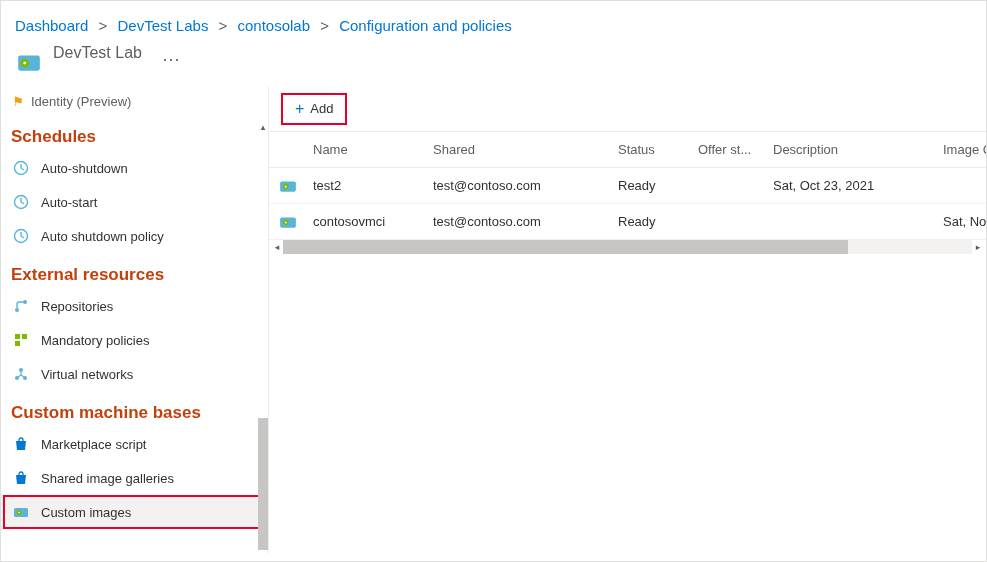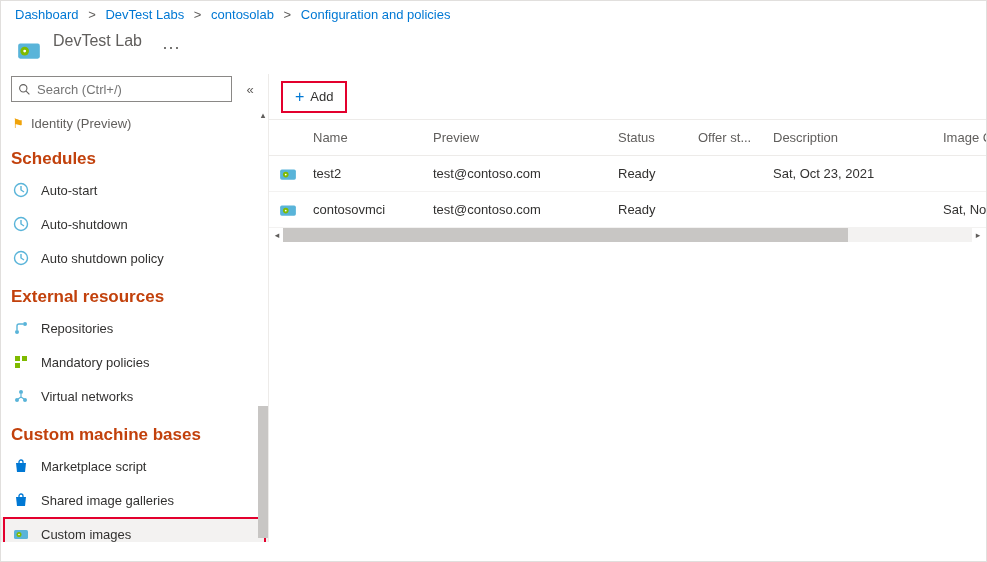--- a/index.html
+++ b/index.html
@@ -8,22 +8,22 @@
     font-family: "Segoe UI", Arial, sans-serif;
     font-size: 13px;
     color: #323130;
     background: #ffffff;
     width: 987px;
     height: 562px;
     overflow: hidden;
     border: 1px solid #e1dfdd;
   }
   .breadcrumb {
-    padding: 6px 14px 4px 14px;
-    font-size: 13px;
+    padding: 16px 14px 4px 14px;
+    font-size: 15px;
     color: #605e5c;
   }
   .breadcrumb a { color: #0078d4; text-decoration: none; cursor: pointer; }
   .breadcrumb .sep { margin: 0 6px; color: #605e5c; }
   .header {
     display: flex;
     align-items: flex-start;
     padding: 4px 14px 10px 14px;
   }
   .header .blade-icon {
@@ -245,58 +245,46 @@
   </div>
   <div>
     <div class="subtitle">DevTest Lab</div>
   </div>
   <div class="dots">···</div>
 </div>
 
 <div class="body">
 
   <div class="sidebar">
-    <div class="search-row">
-      <div class="search-input">
-        <span style="margin-right:4px;color:#605e5c;">
-          <svg width="13" height="13" viewBox="0 0 16 16">
-              <circle cx="6.5" cy="6.5" r="4.5" fill="none" stroke="#605e5c" stroke-width="1.3"></circle>
-              <line x1="10" y1="10" x2="14" y2="14" stroke="#605e5c" stroke-width="1.3"></line>
-            </svg>
-        </span>
-        <input placeholder="Search (Ctrl+/)" style="">
-      </div>
-      <div class="collapse-btn">«</div>
-    </div>
 
     <div class="nav-scroll">
 
       <div class="first-item">
         <span class="flag">⚑</span>
         <span>Identity (Preview)</span>
       </div>
 
       <div class="group-label">Schedules</div>
       <div class="nav-item">
         <span class="icon-slot">
           <svg width="16" height="16" viewBox="0 0 16 16">
               <circle cx="8" cy="8" r="6.5" fill="none" stroke="#59b4d9" stroke-width="1.4"></circle>
               <path d="M8 4v4l3 2" stroke="#59b4d9" stroke-width="1.4" fill="none"></path>
             </svg>
         </span>
-        <span class="lbl">Auto-start</span>
+        <span class="lbl">Auto-shutdown</span>
       </div>
       <div class="nav-item">
         <span class="icon-slot">
           <svg width="16" height="16" viewBox="0 0 16 16">
               <circle cx="8" cy="8" r="6.5" fill="none" stroke="#59b4d9" stroke-width="1.4"></circle>
               <path d="M8 4v4l3 2" stroke="#59b4d9" stroke-width="1.4" fill="none"></path>
             </svg>
         </span>
-        <span class="lbl">Auto-shutdown</span>
+        <span class="lbl">Auto-start</span>
       </div>
       <div class="nav-item">
         <span class="icon-slot">
           <svg width="16" height="16" viewBox="0 0 16 16">
               <circle cx="8" cy="8" r="6.5" fill="none" stroke="#59b4d9" stroke-width="1.4"></circle>
               <path d="M8 4v4l3 2" stroke="#59b4d9" stroke-width="1.4" fill="none"></path>
             </svg>
         </span>
         <span class="lbl">Auto shutdown policy</span>
       </div>
@@ -378,21 +366,21 @@
       <div class="add-btn">
         <span class="plus">+</span>
         <span>Add</span>
       </div>
     </div>
 
     <div class="table">
       <div class="thead">
         <div class="cell"></div>
         <div class="cell">Name</div>
-        <div class="cell">Preview</div>
+        <div class="cell">Shared</div>
         <div class="cell">Status</div>
         <div class="cell">Offer st...</div>
         <div class="cell">Description</div>
         <div class="cell">Image Creation Date</div>
       </div>
 
       <div class="trow">
         <div class="cell row-icon">
           <svg width="18" height="18" viewBox="0 0 16 16">
               <rect x="1" y="4" width="14" height="9" rx="1.5" fill="#59b4d9"></rect>

